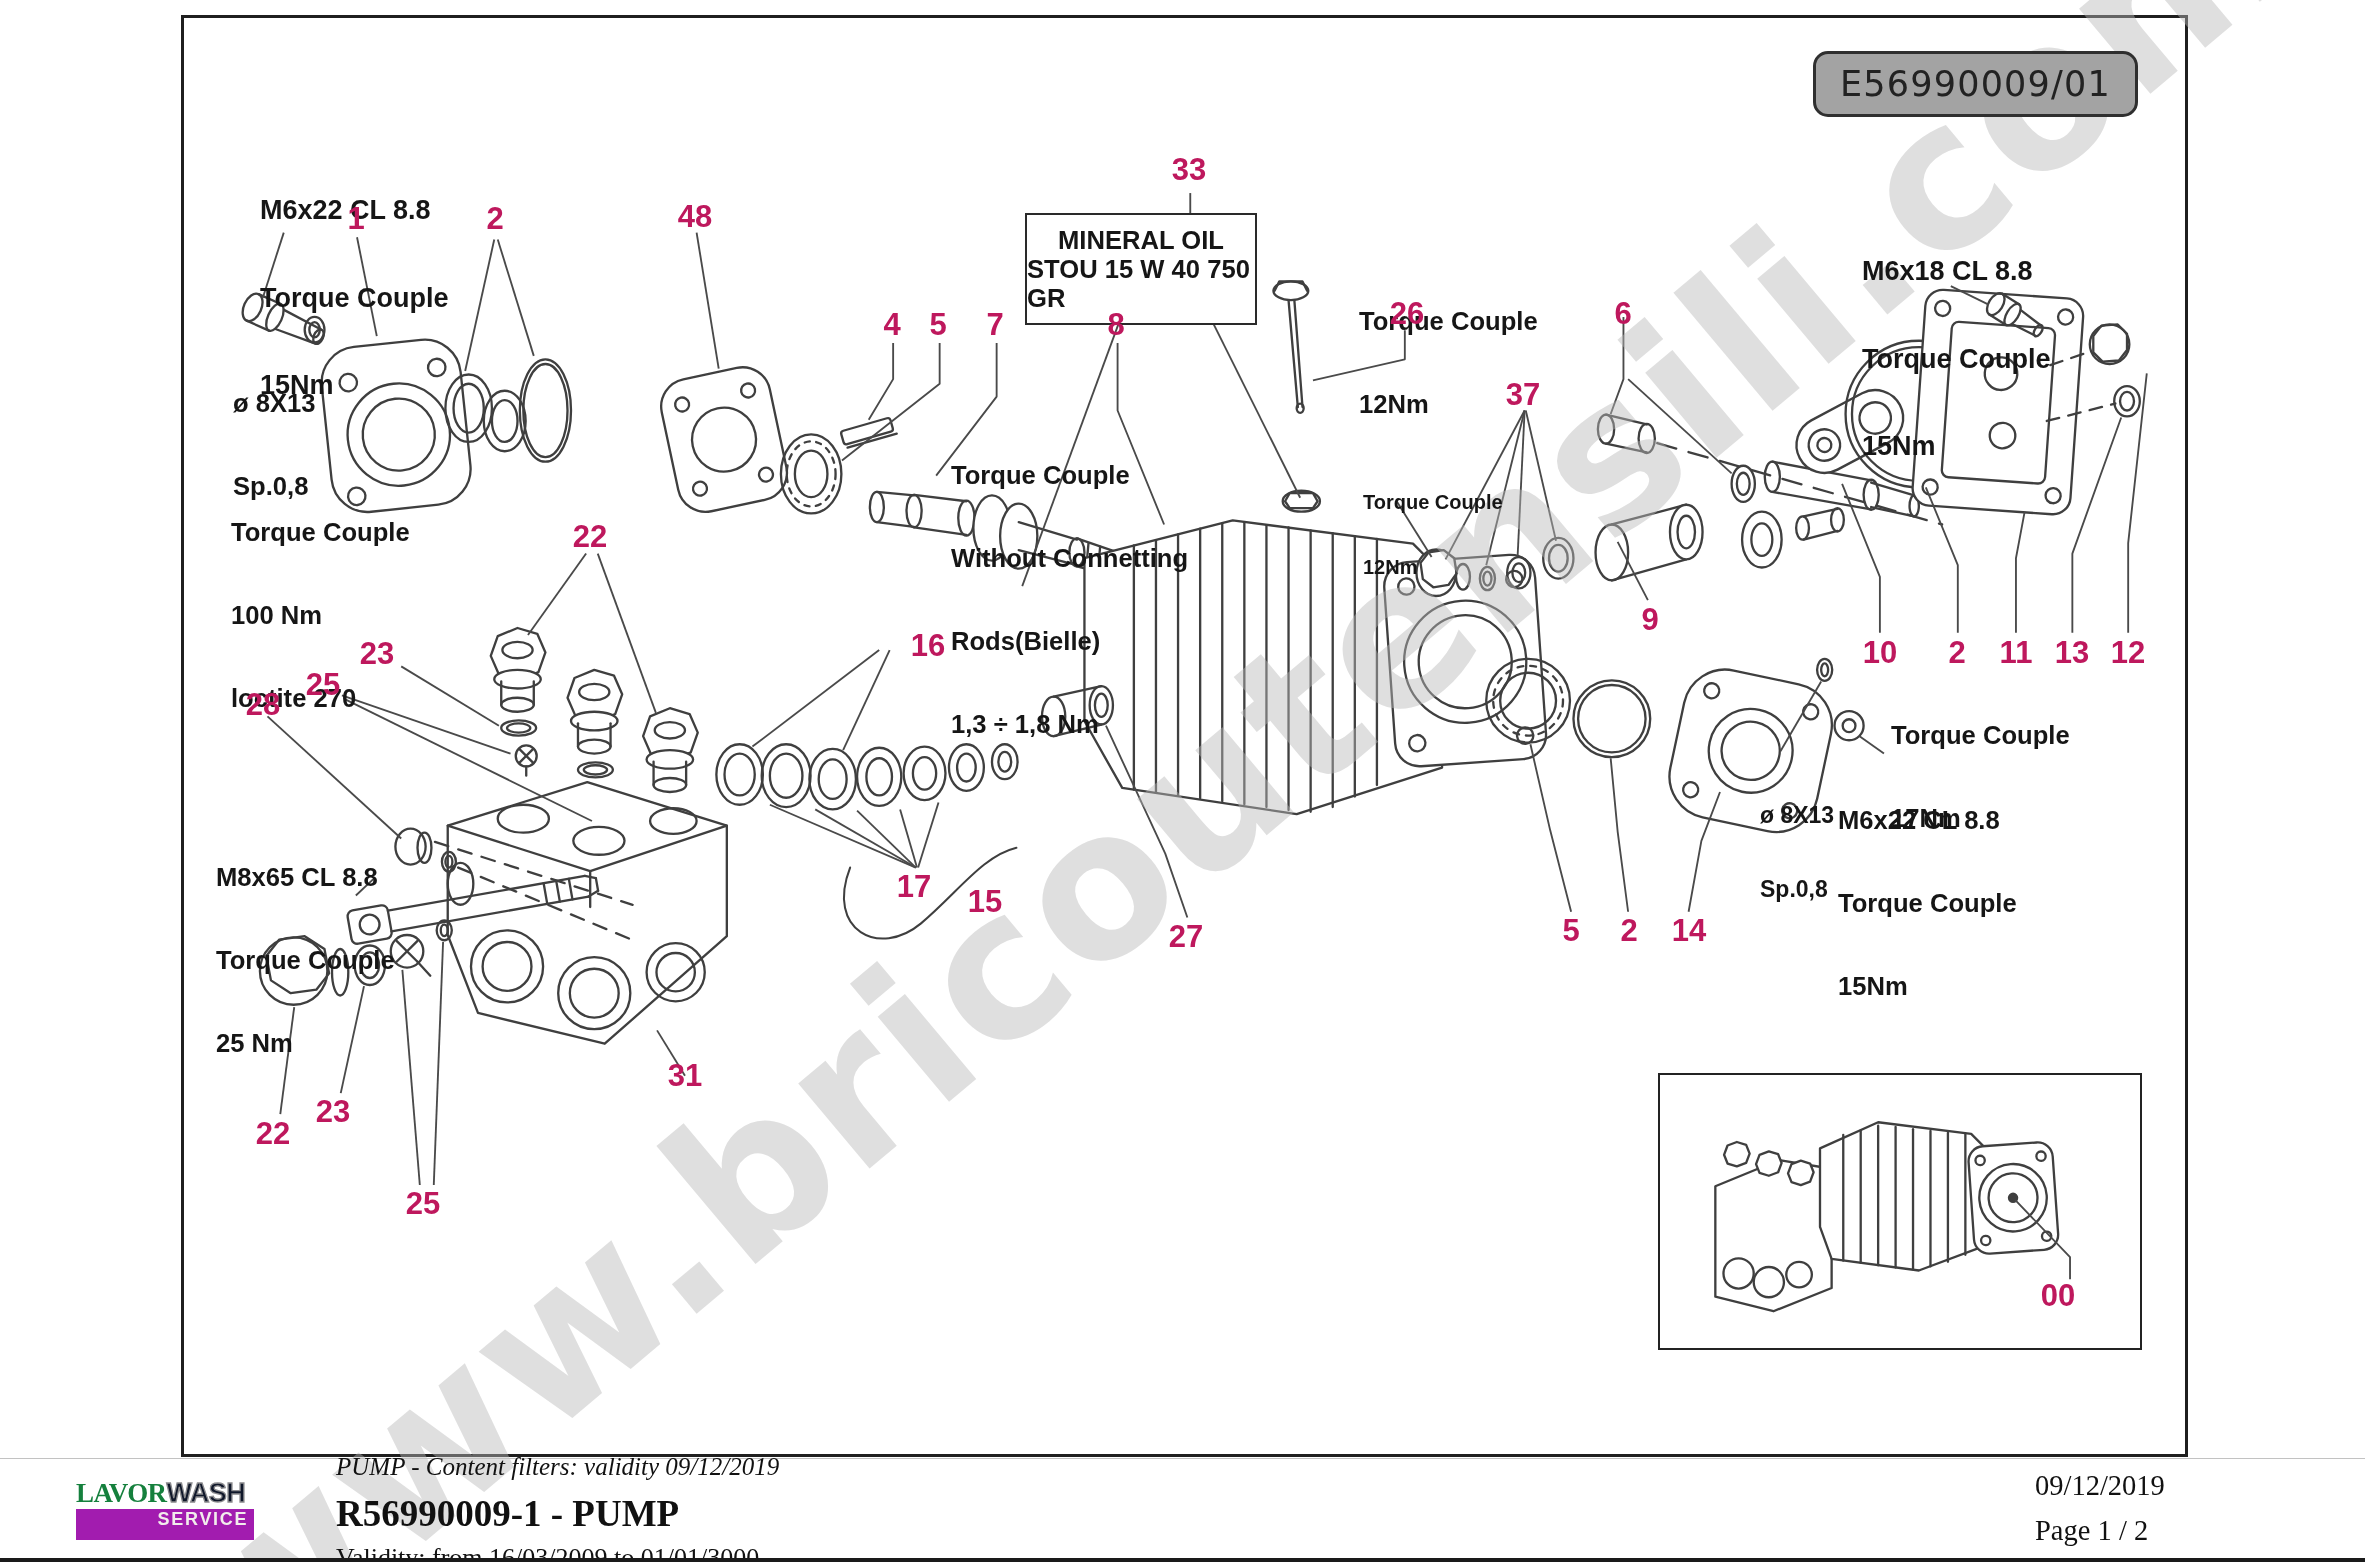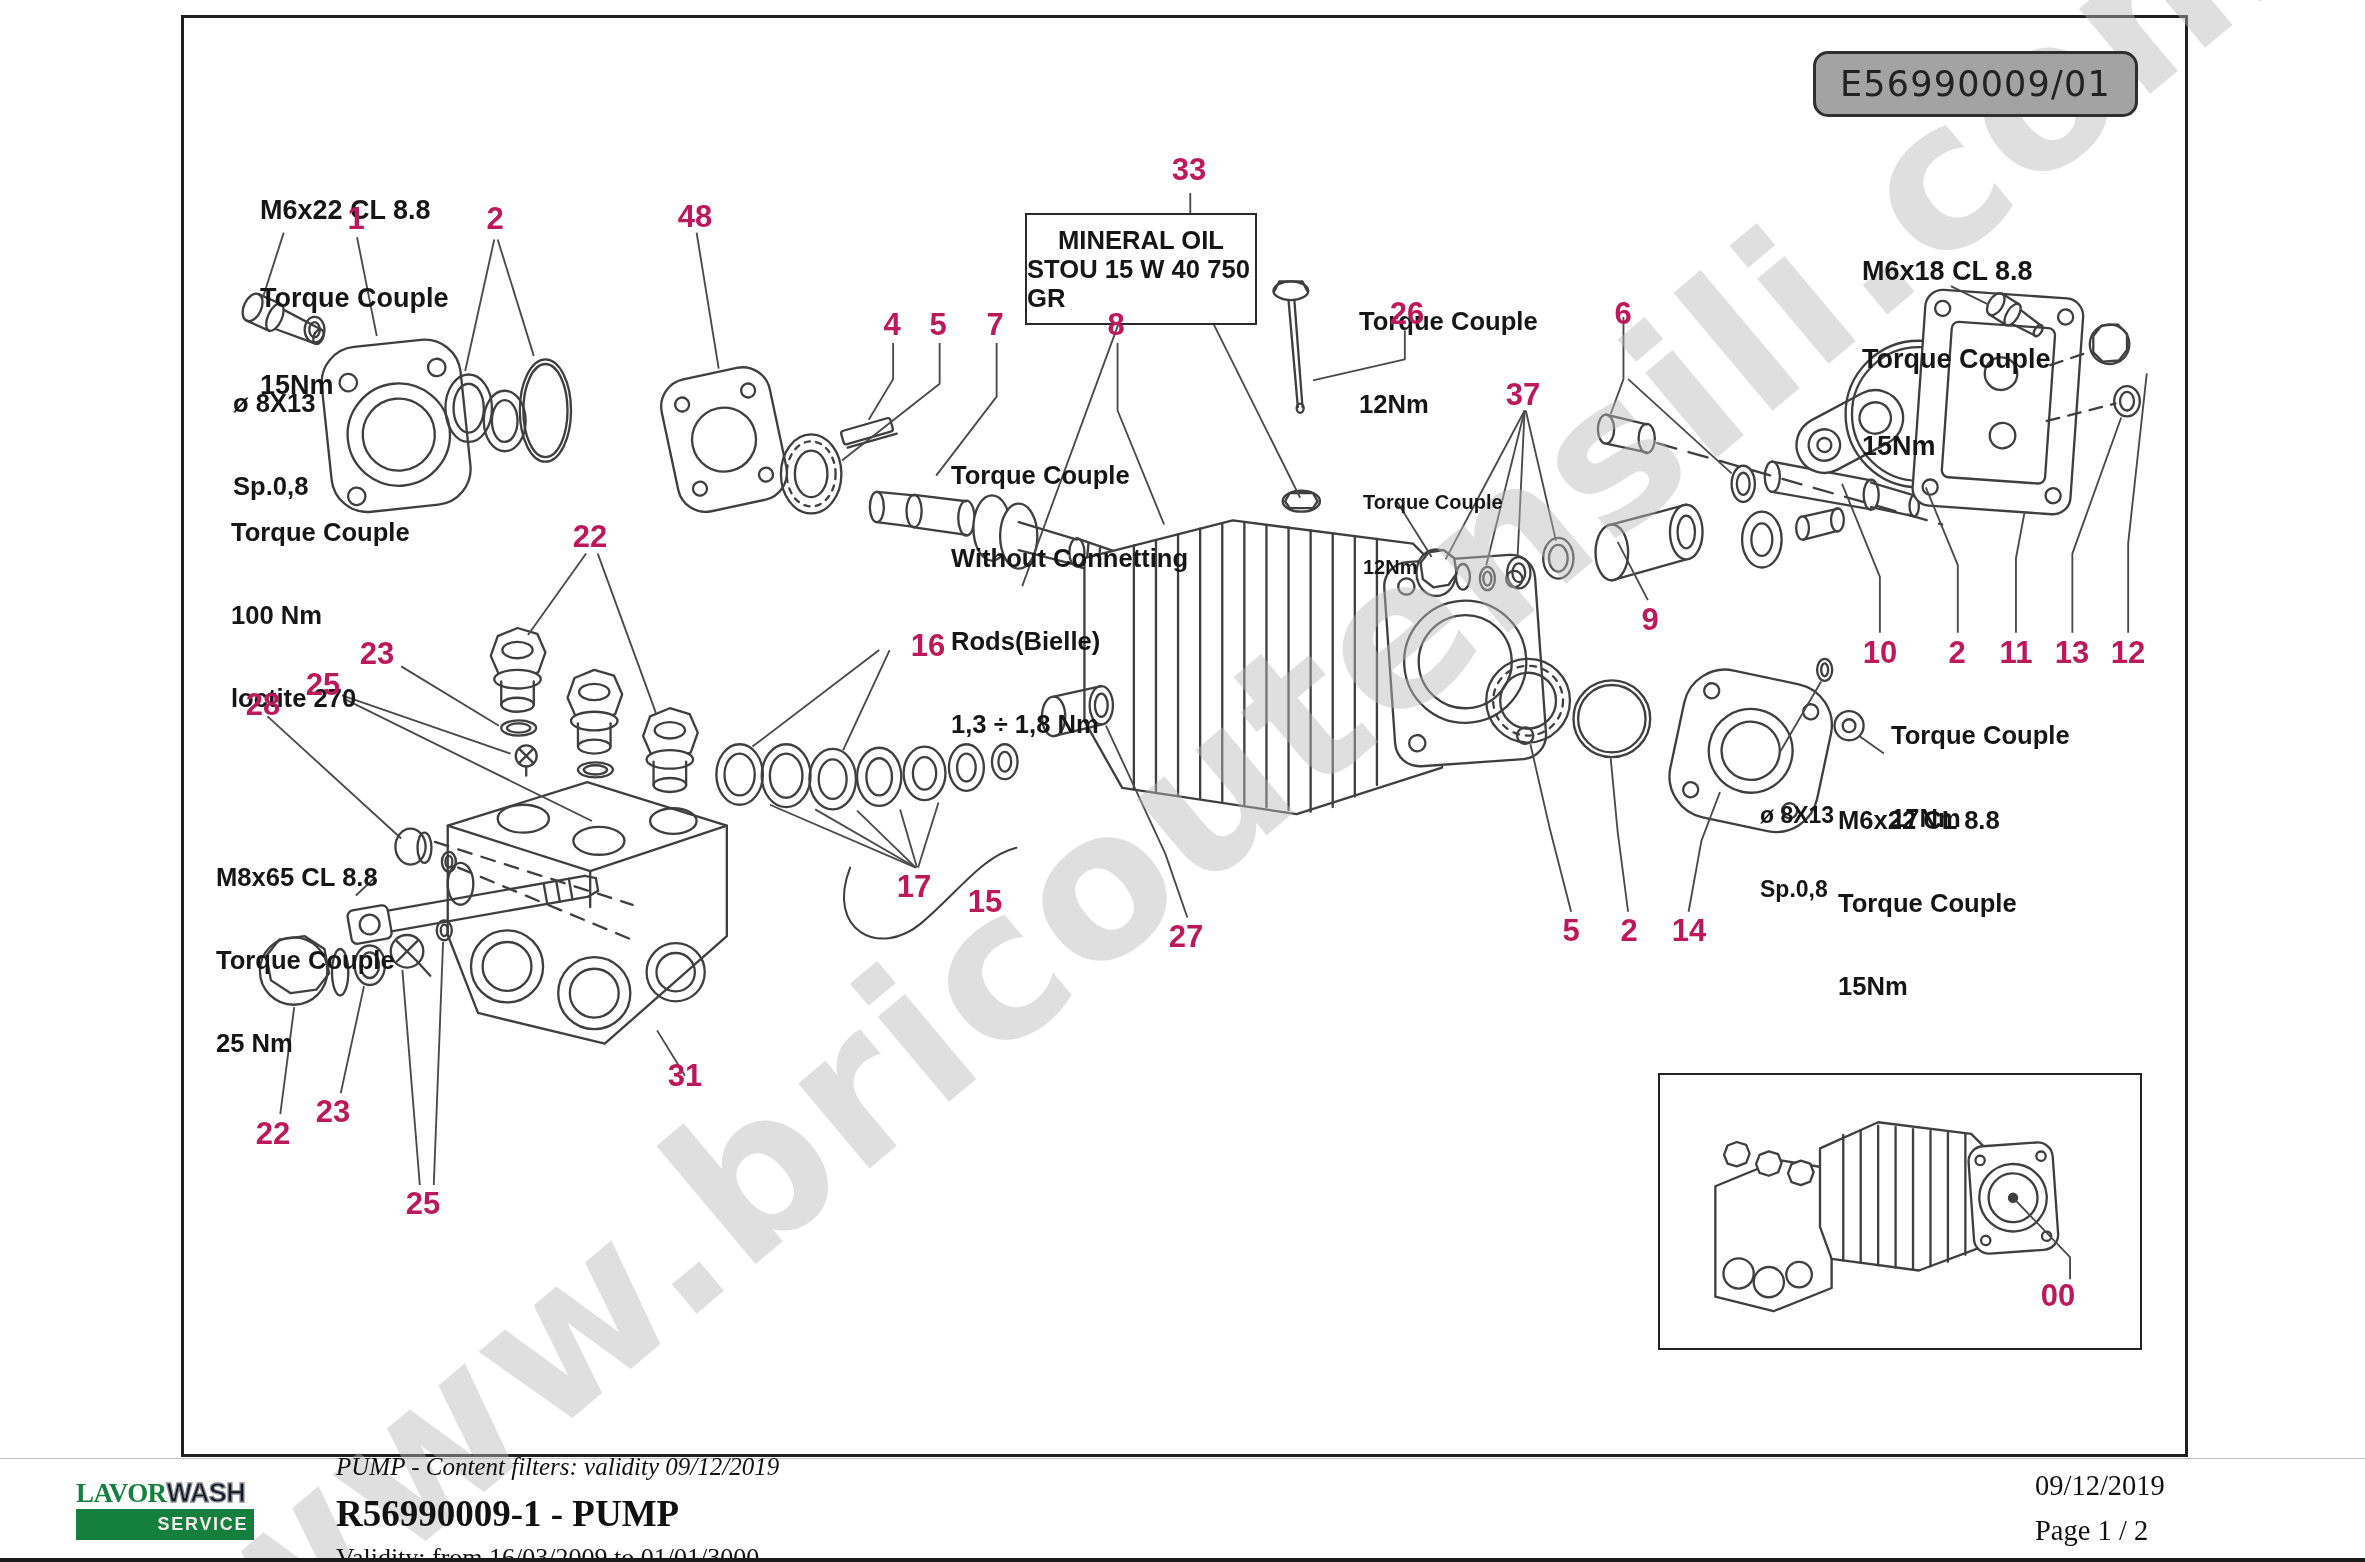--- a/index.html
+++ b/index.html
@@ -34,22 +34,22 @@
     color:#222;letter-spacing:1.2px;}
   #inset-box{position:absolute;left:1658px;top:1073px;width:480px;height:273px;z-index:2;
     border:2.9px solid #232323;background:transparent;}
   
   #footer-rule{position:absolute;left:0;top:1458px;width:2366px;height:1.2px;background:#c2c2c2;z-index:3;}
   #bottom-rule{position:absolute;left:0;top:1558px;width:2366px;height:4.7px;background:#1a1a1a;z-index:3;}
   #logo{position:absolute;left:76px;top:1480px;z-index:3;width:178px;}
   #logo .row1{font-weight:900;font-size:27px;letter-spacing:-0.6px;line-height:1;}
   #logo .lavor{color:#15803d;font-family:Liberation Serif, serif;}
   #logo .wash{color:#0f172a;-webkit-text-stroke:1.3px #8b8b8e;}
-  #logo .bar{margin-top:1.7px;width:178px;height:31px;background:#15803d;display:flex;
-    align-items:center;justify-content:flex-end;padding-right:5.8px;box-sizing:border-box;}
+  #logo .bar{margin-top:1.7px;width:178px;height:31px;background:#a21caf;display:flex;
+    align-items:flex-start;justify-content:flex-end;padding-right:5.8px;box-sizing:border-box;}
   #logo .service{font-weight:900;font-size:18px;letter-spacing:1.7px;color:#f2ecec;}
   #f-center{position:absolute;left:336px;top:1453px;z-index:3;
     font-family:"Liberation Serif",serif;color:#111;}
   #f-center .l1{font-style:italic;font-size:25px;}
   #f-center .l2{font-weight:700;font-size:37px;margin-top:10.5px;}
   #f-center .l3{font-size:26px;margin-top:8.1px;}
   #f-right{position:absolute;left:2035px;top:1470px;z-index:3;
     font-family:"Liberation Serif",serif;color:#111;font-size:28.5px;}
   #f-right .pg{margin-top:12.8px;}
   svg *{vector-effect:none;}

